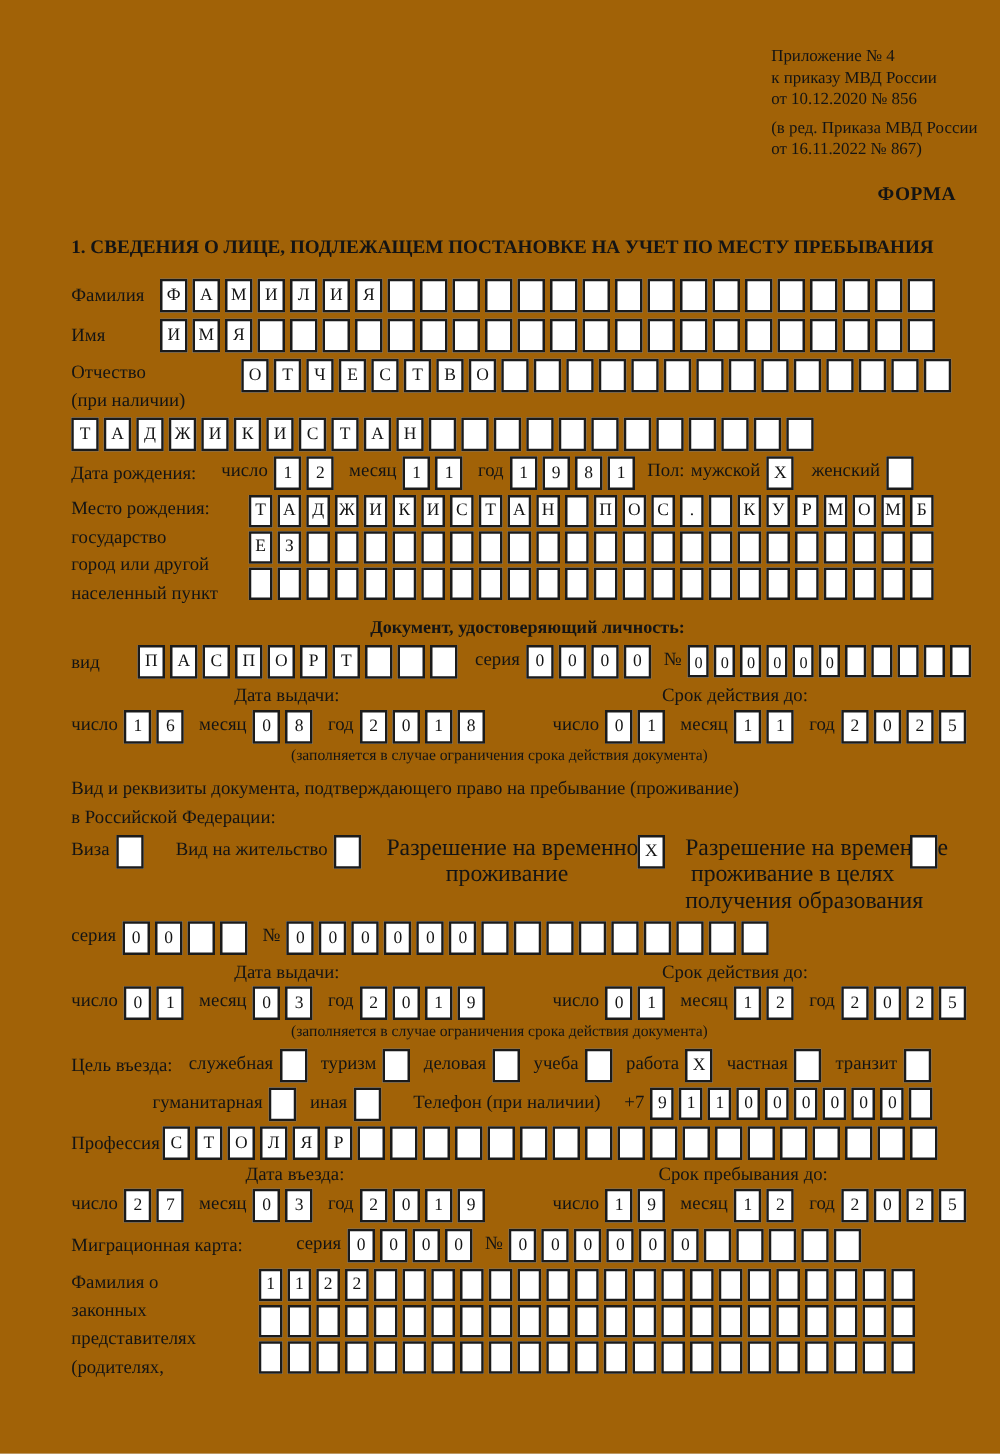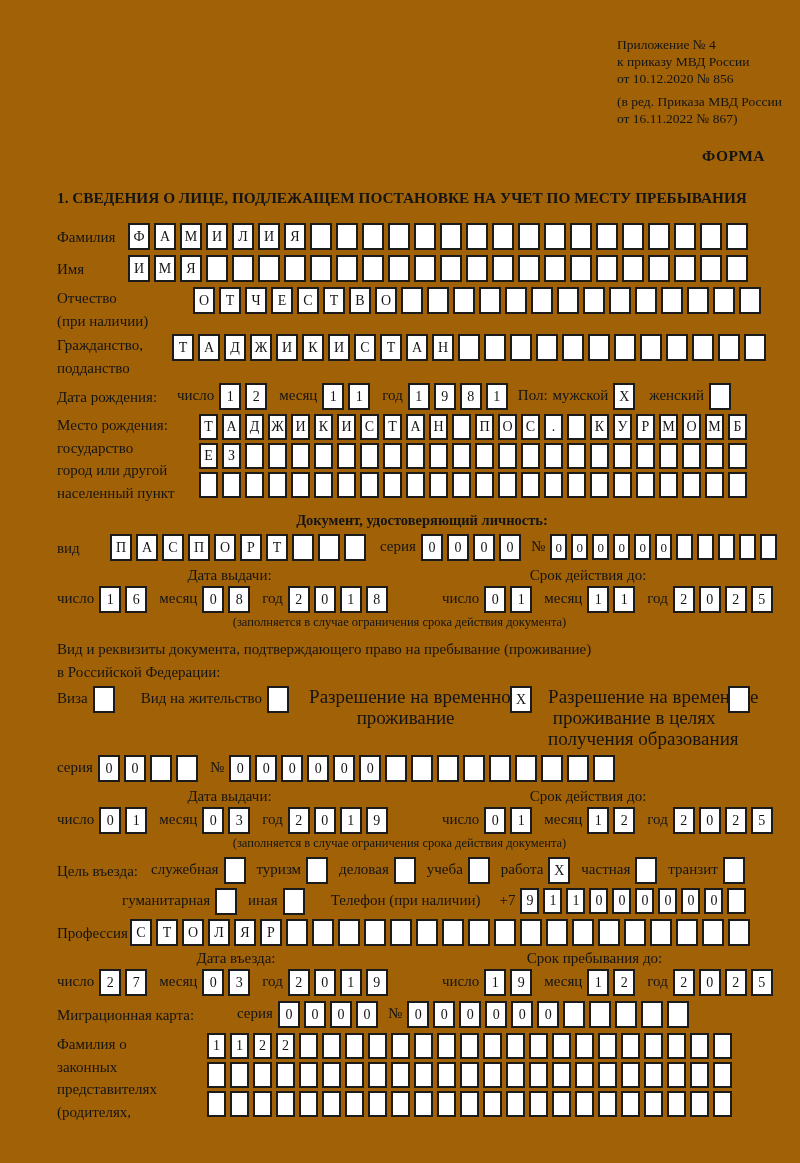--- a/index.html
+++ b/index.html
@@ -144,24 +144,20 @@
         <span class="cb"></span>
         <span class="cb"></span>
         <span class="cb"></span>
         <span class="cb"></span>
         <span class="cb"></span>
         <span class="cb"></span>
       </span>
   </div>
 
   <div class="frow" style="margin-top:2px;">
-    <span class="lblcol" style="width:115px;">
-      <div>Гражданство,</div>
-      <div>подданство</div>
-    </span>
     <span class="cells">
         <span class="cb">Т</span>
         <span class="cb">А</span>
         <span class="cb">Д</span>
         <span class="cb">Ж</span>
         <span class="cb">И</span>
         <span class="cb">К</span>
         <span class="cb">И</span>
         <span class="cb">С</span>
         <span class="cb">Т</span>

